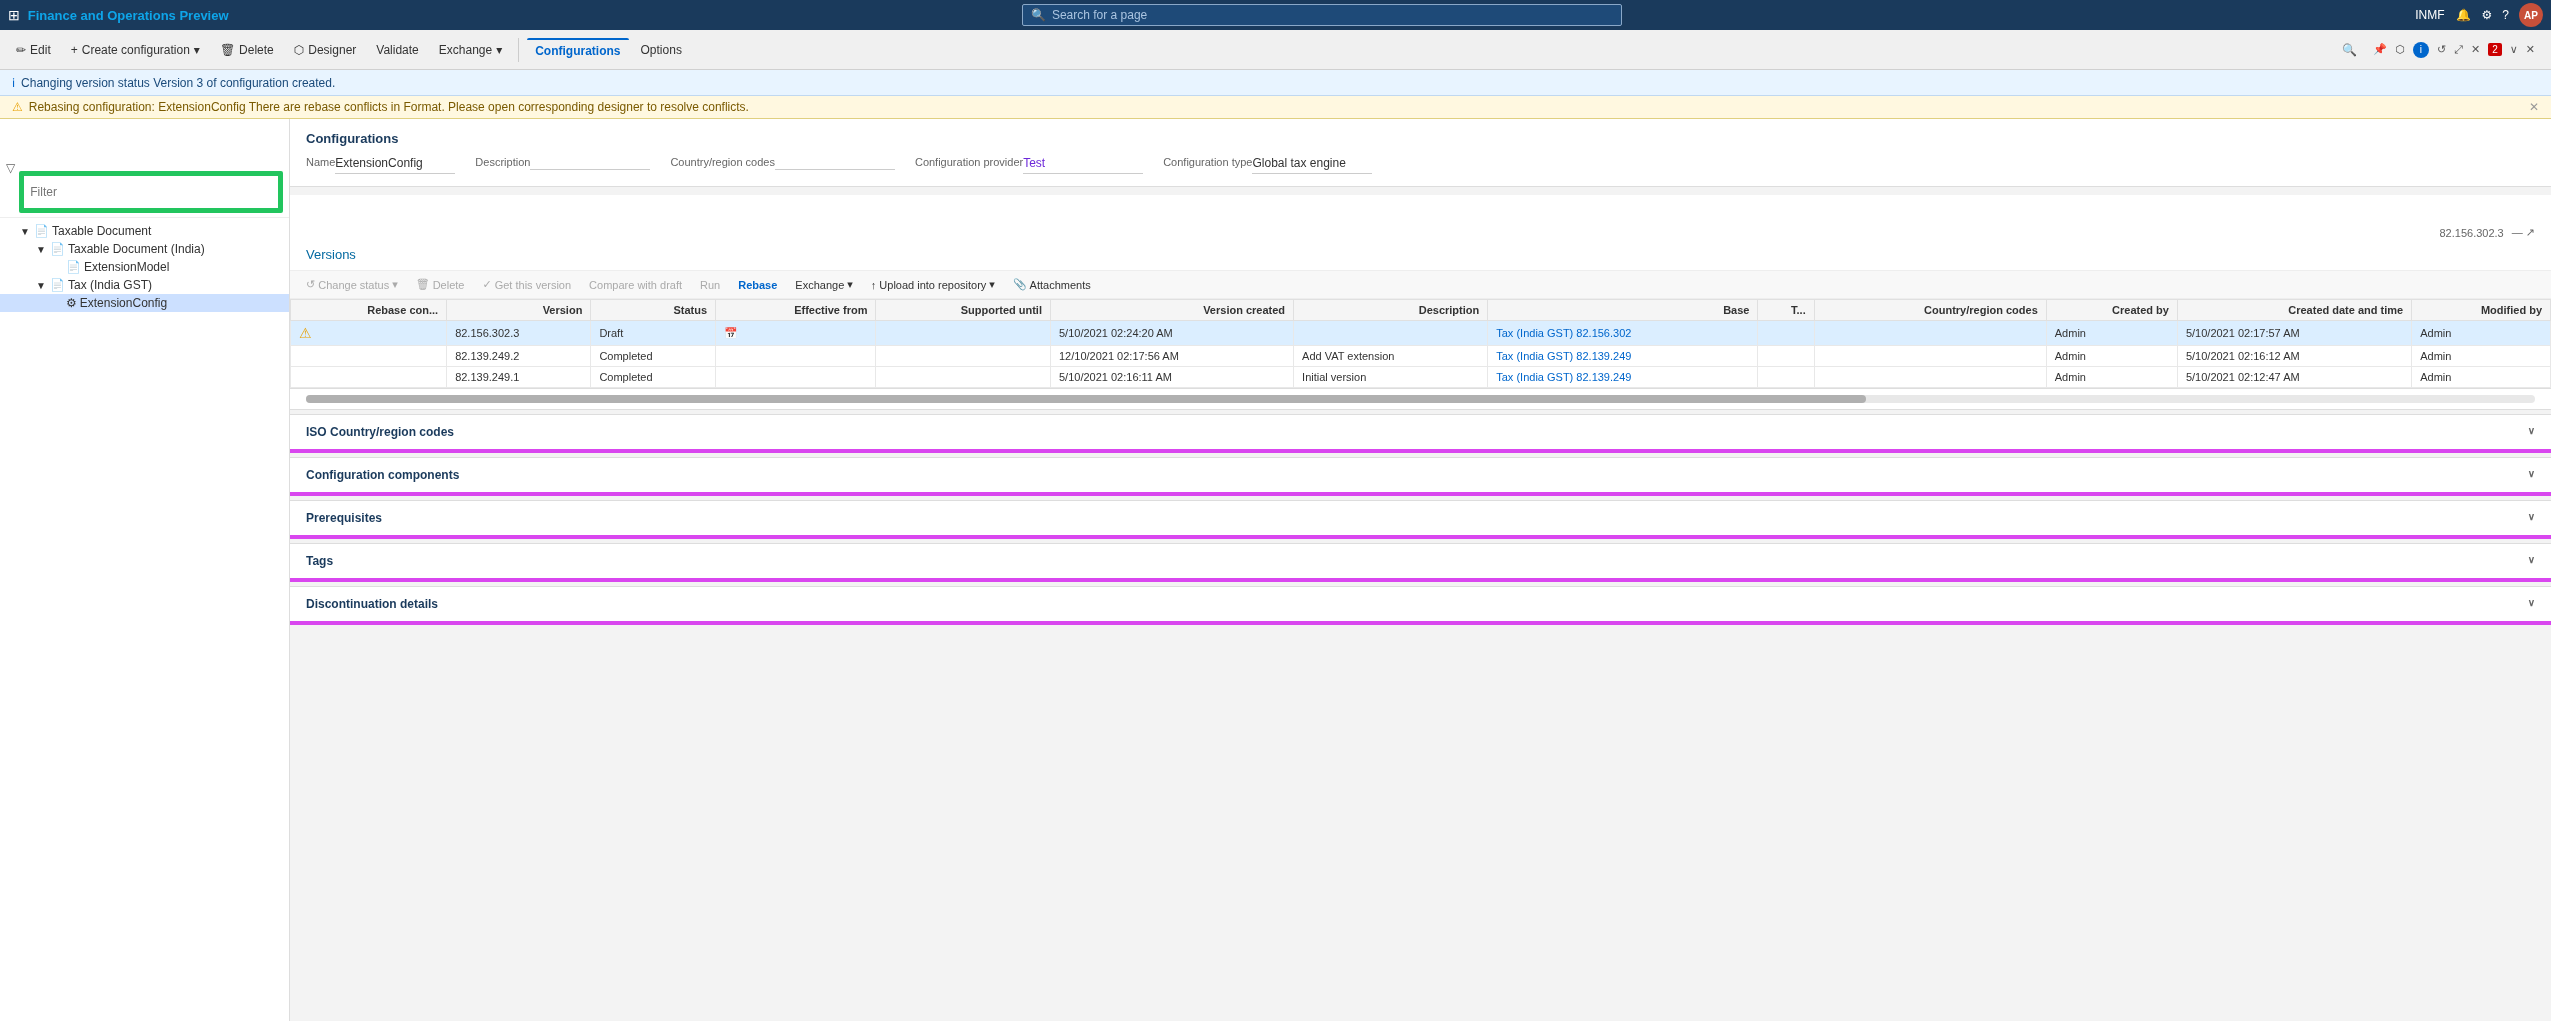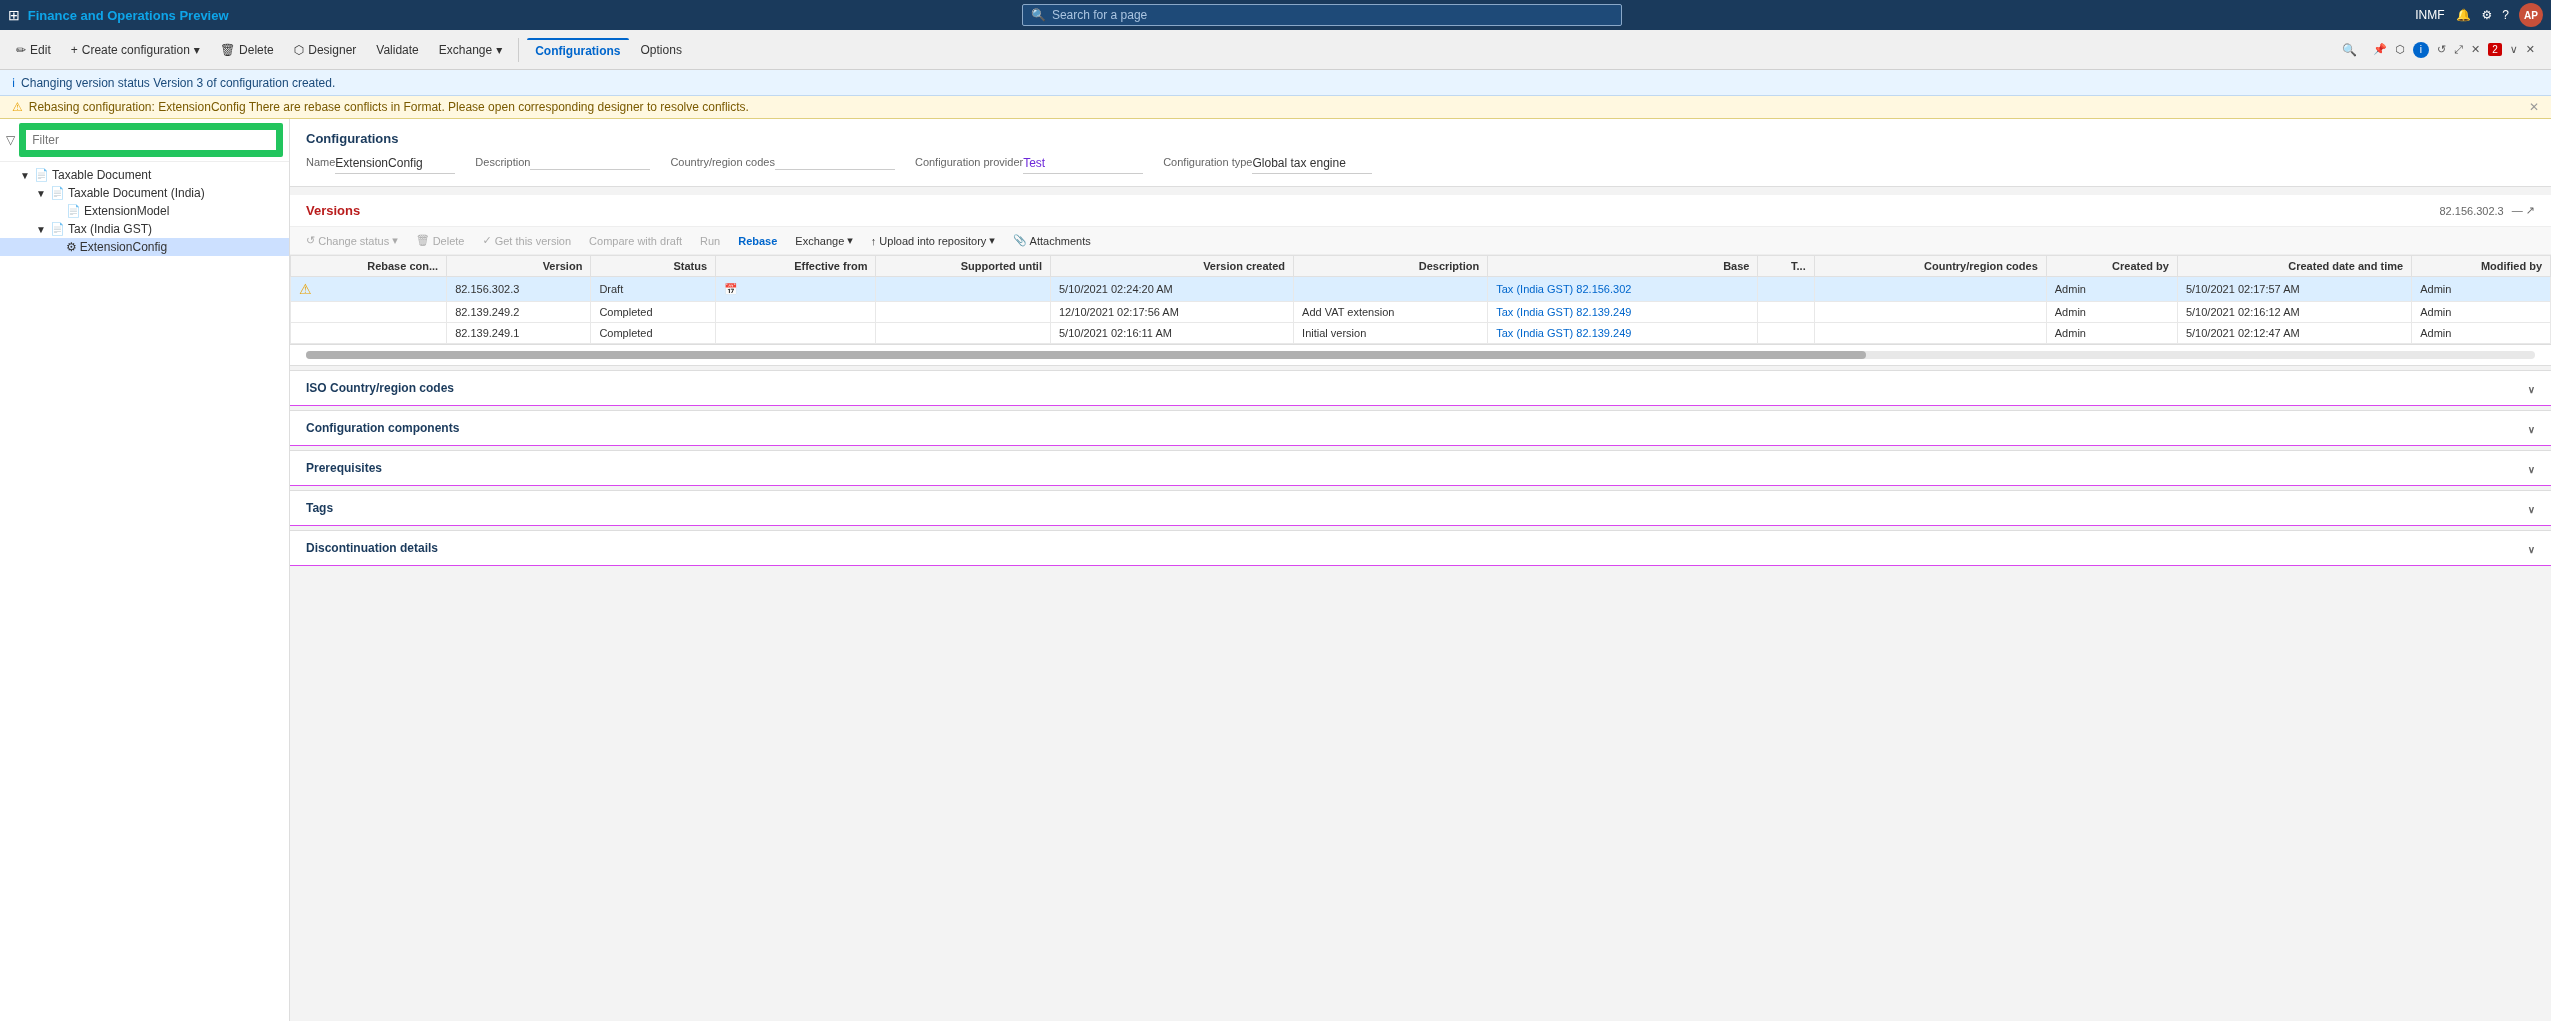--- a/index.html
+++ b/index.html
@@ -98,24 +98,25 @@
       border-right: 1px solid #ddd;
       display: flex;
       flex-direction: column;
     }
     .sidebar-toolbar {
       display: flex; align-items: center; padding: 4px 6px; border-bottom: 1px solid #eee; gap: 4px;
     }
     .sidebar-filter {
       flex: 1;
       height: 24px;
-      border: 7px solid #22c55e;
+      border: 5px solid #22c55e;
       border-radius: 2px;
-      padding: 10px 6px;
-      font-size: 12px;
+      padding: 16px 6px;
+      font-size: 12px;
+      margin-top: 48px;
     }
     .tree-area { overflow-y: auto; flex: 1; padding: 4px 0; }
     .tree-item {
       display: flex; align-items: center;
       padding: 2px 0;
       cursor: pointer;
       font-size: 12px;
       white-space: nowrap;
     }
     .tree-item.selected { background: #cce0ff; }
@@ -149,21 +150,21 @@
     .versions-section {
       background: white;
       margin-top: 8px;
       padding: 0;
     }
     .versions-header {
       display: flex; align-items: center; justify-content: space-between;
       padding: 8px 16px;
       border-bottom: 1px solid #eee;
     }
-    .versions-title { font-size: 13px; font-weight: 700; color: #b91c1c; }
+    .versions-title { font-size: 13px; font-weight: 400; color: #0369a1; margin-top: 44px; }
     .versions-count { font-size: 11px; color: #666; }
 
     
     .action-bar {
       display: flex; align-items: center; gap: 2px;
       padding: 4px 8px;
       border-bottom: 1px solid #eee;
       background: #f8f8f8;
     }
     .action-btn {
@@ -197,27 +198,27 @@
     .versions-table tr:first-child td { background: #dbeeff; }
     .link-cell { color: #0066cc; cursor: pointer; }
 
     
     .collapsible {
       background: white;
       margin-top: 4px;
       border-top: 1px solid #ddd;
     }
     .collapsible-header {
-      display: flex; align-items: flex-end; justify-content: space-between;
+      display: flex; align-items: flex-start; justify-content: space-between;
       padding: 10px 16px;
       cursor: pointer;
       font-size: 12px;
       font-weight: 600;
       color: #1a3a5c;
-      border-bottom: 1px solid #d946ef;
+      border-bottom: 4px solid #d946ef;
       gap: 40px;
     }
     .chevron { font-size: 10px; color: #666; }
 
     
     .h-scroll-area {
       overflow-x: auto;
       border-bottom: 1px solid #ddd;
     }
     .scrollbar-track {

